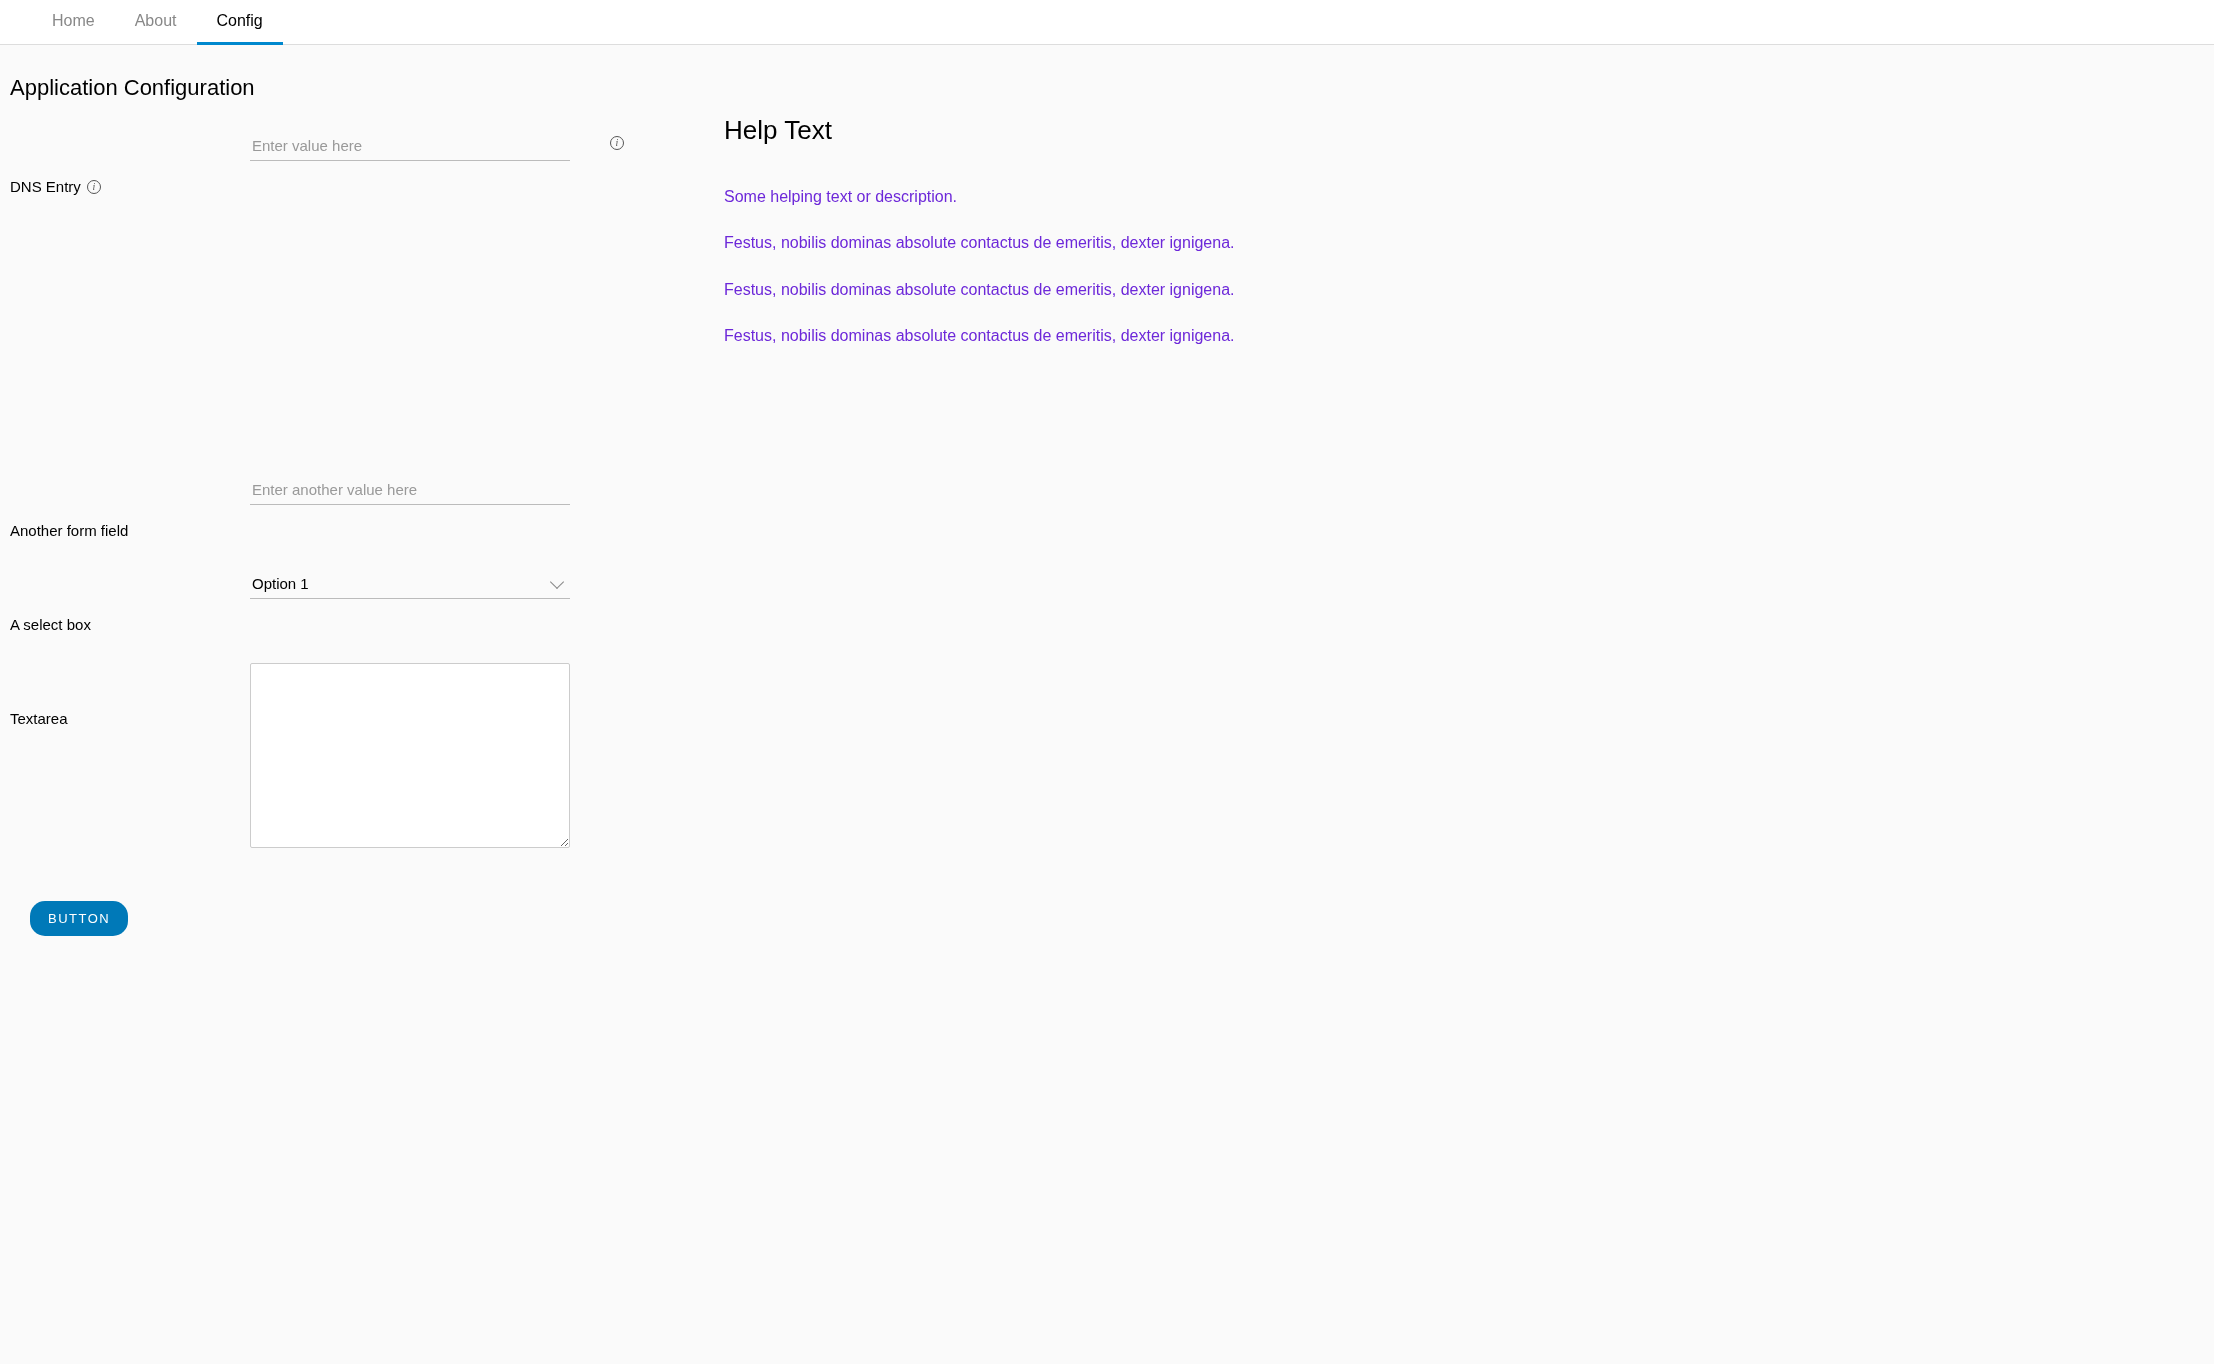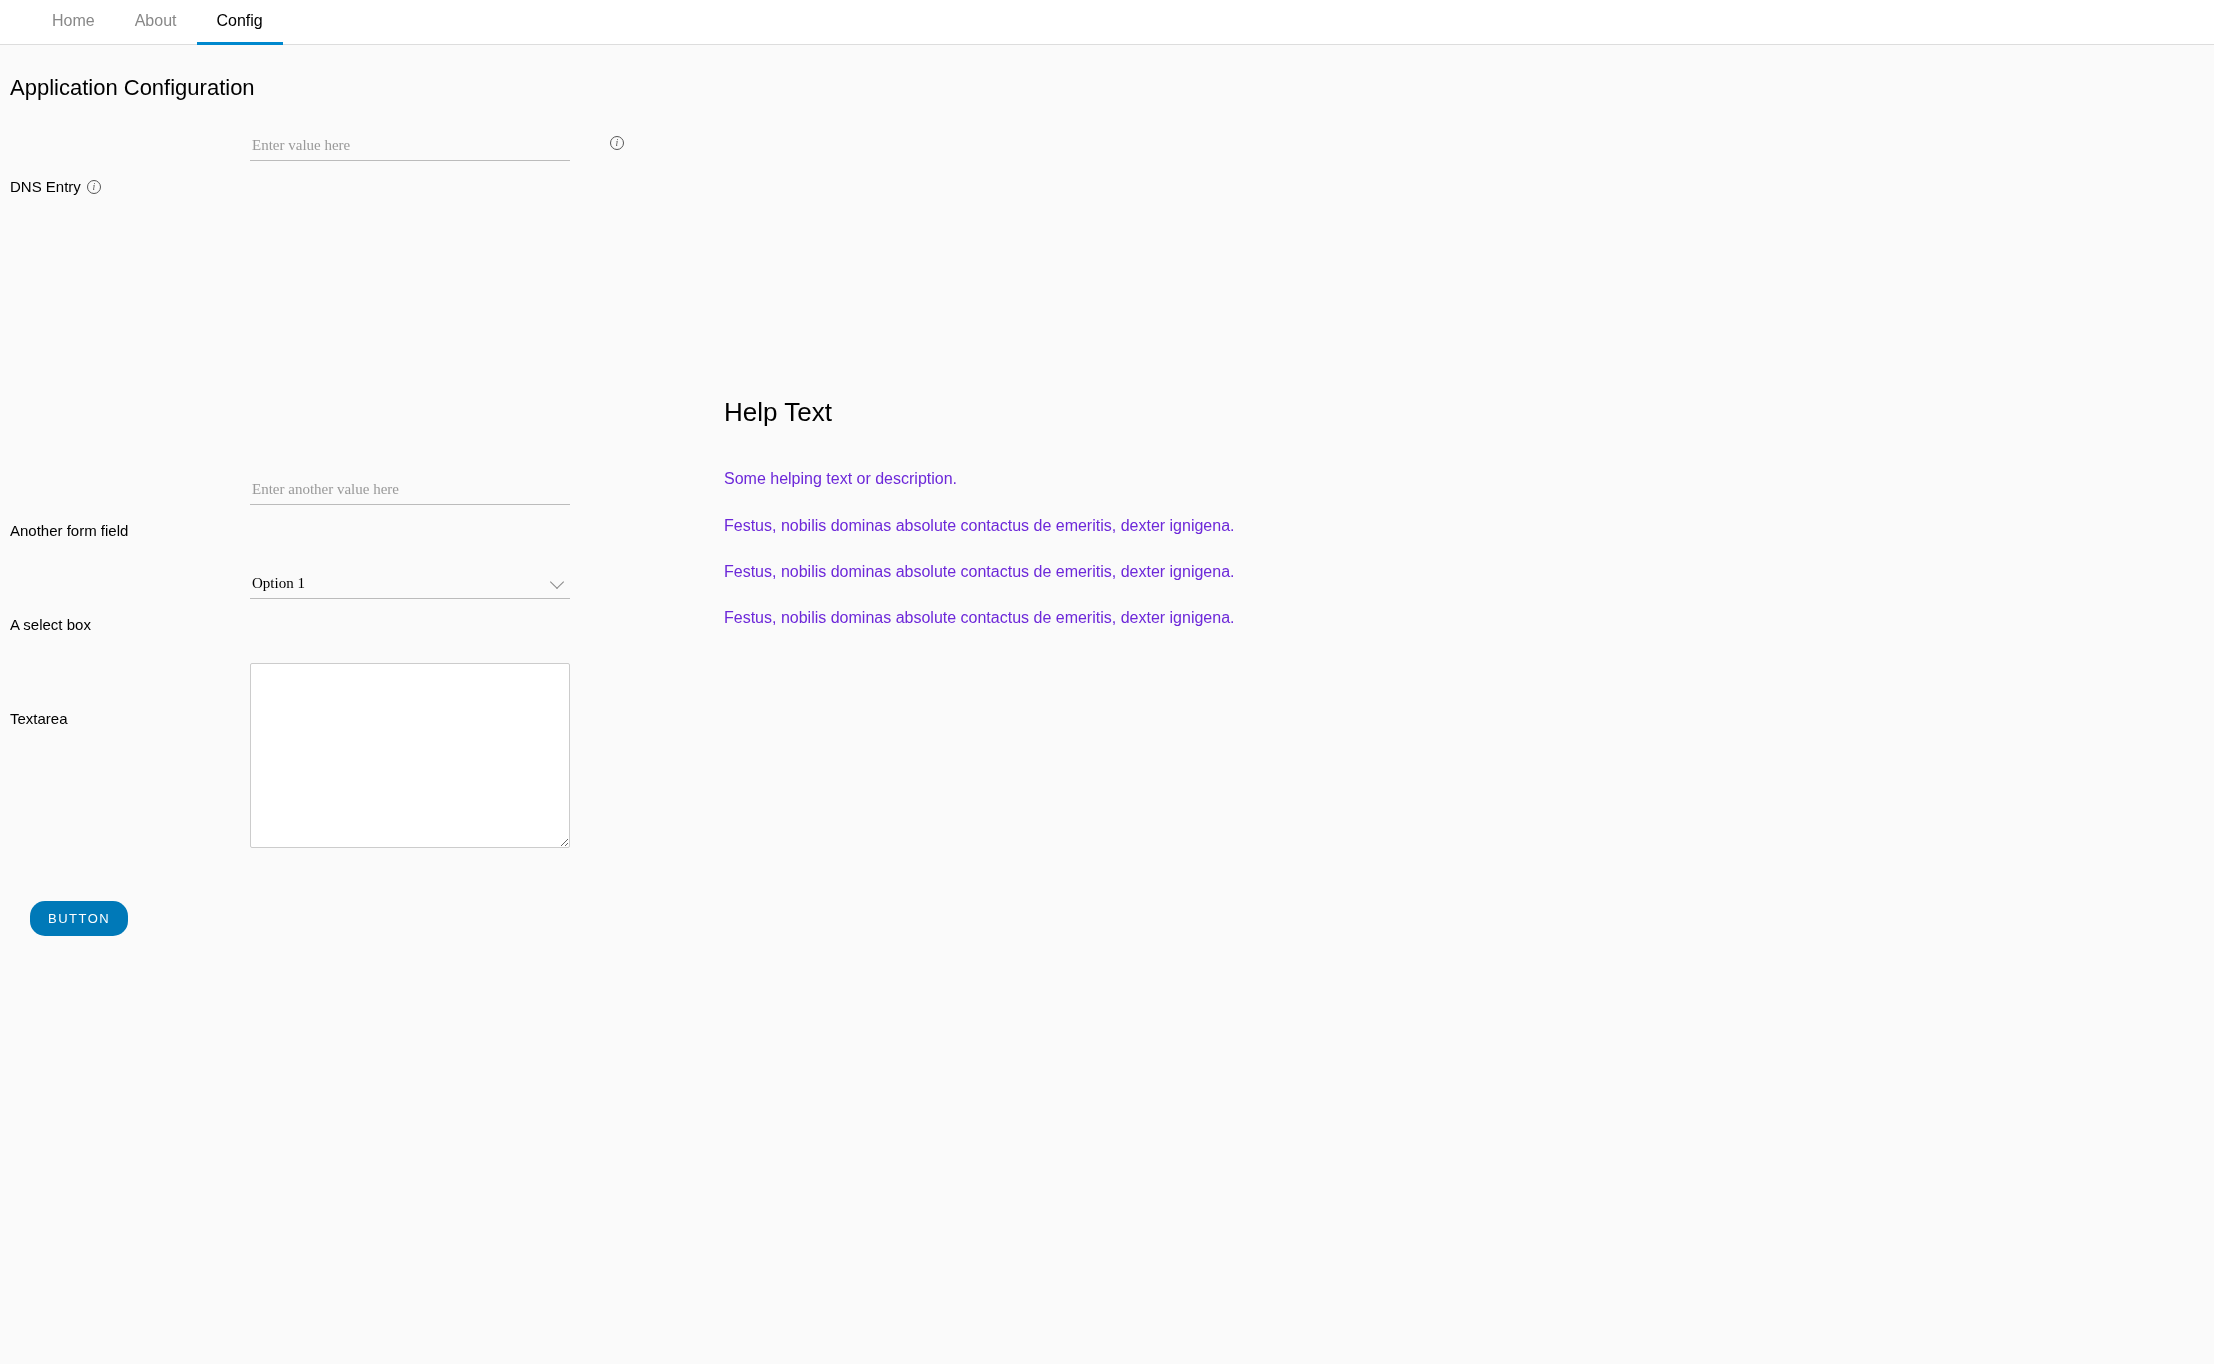--- a/index.html
+++ b/index.html
@@ -28,21 +28,21 @@
       margin-bottom: -1px;
     }
     .tab.active {
       color: #000;
       border-bottom: 3px solid #0088ce;
     }
     .content {
       padding: 30px 10px 40px 10px;
       display: flex;
       gap: 100px;
-      align-items: center;
+      align-items: flex-start;
     }
     .form-col {
       flex: 0 0 600px;
     }
     .help-col {
       flex: 1;
       padding-top: 40px;
       max-width: 650px;
     }
     h2.page-title {
@@ -79,21 +79,21 @@
       color: #888;
     }
     input[type="text"], .select-box {
       width: 100%;
       border: none;
       border-bottom: 1px solid #bbb;
       padding: 6px 2px;
       font-size: 15px;
       background: transparent;
       outline: none;
-      font-family: Liberation Serif, serif;
+      font-family: Liberation Sans, sans-serif;
     }
     input[type="text"]::placeholder {
       color: #999;
     }
     .select-box {
       display: flex;
       justify-content: space-between;
       align-items: center;
       cursor: pointer;
       color: #000;

